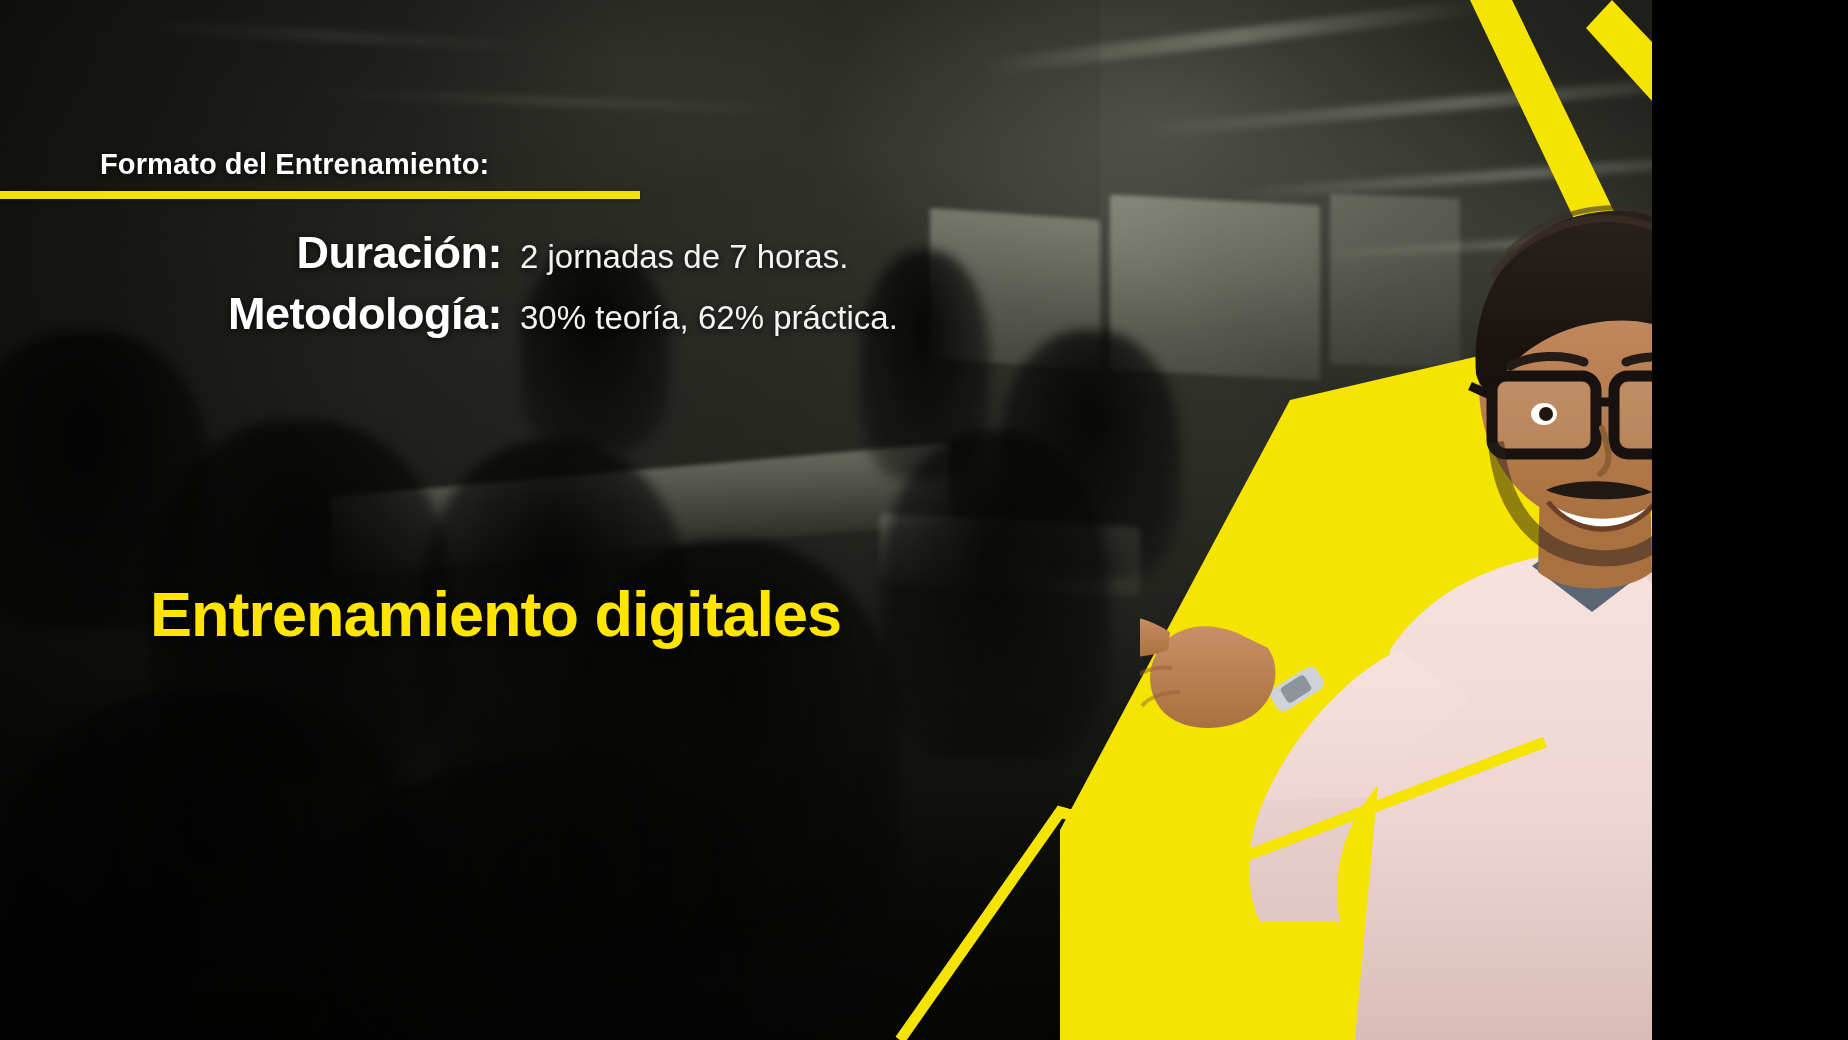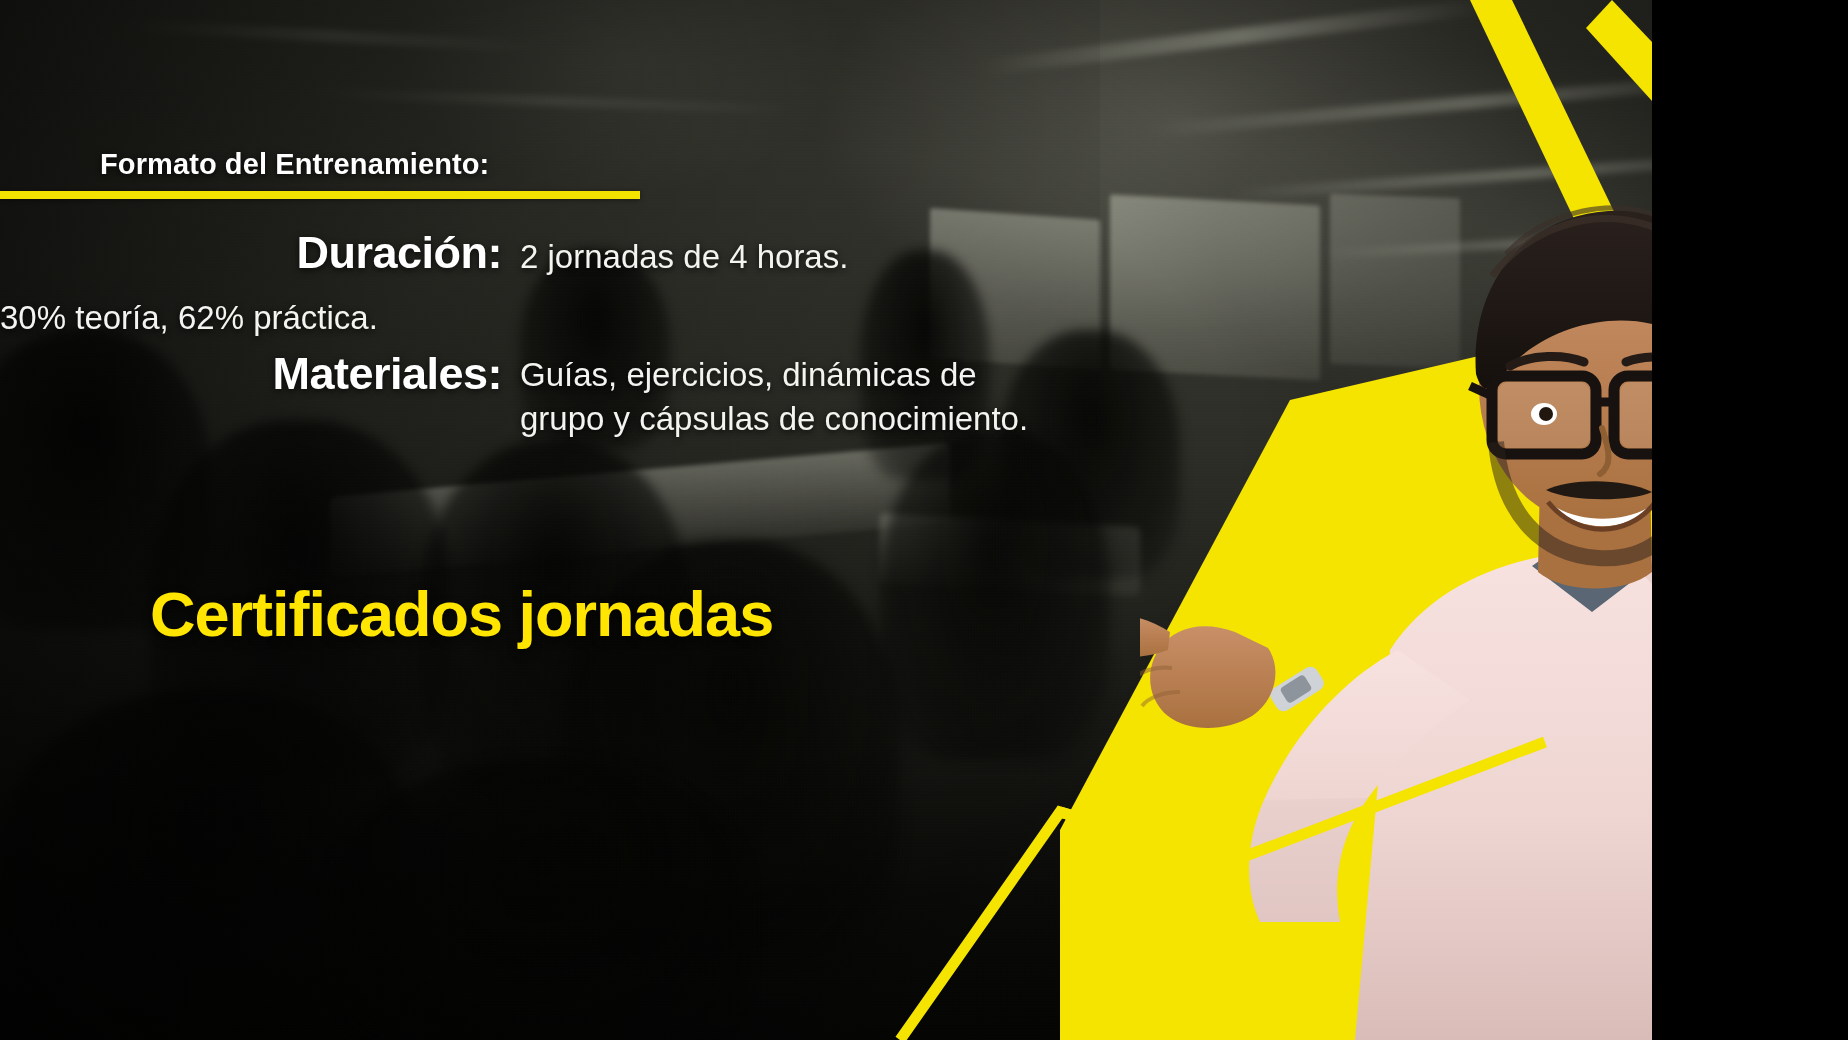--- a/index.html
+++ b/index.html
@@ -204,31 +204,28 @@
 
   <div class="content">
 
     <div class="eyebrow">Formato del Entrenamiento:</div>
     <div class="eyebrow-rule"></div>
 
     <div class="rows">
 
       <div class="row">
         <div class="lbl">Duración:</div>
-        <div class="val">2 jornadas de 4 horas.</div>
+        <div class="val">2 jornadas de 7 horas.</div>
       </div>
 
       <div class="row">
+        <div class="lbl">Metodología:</div>
         <div class="val">30% teoría, 62% práctica.</div>
       </div>
 
-      <div class="row materials">
-        <div class="lbl">Materiales:</div>
-        <div class="val">Guías, ejercicios, dinámicas de grupo y cápsulas de conocimiento.</div>
-      </div>
 
     </div>
 
-    <div class="headline">Certificados jornadas</div>
+    <div class="headline">Entrenamiento digitales</div>
 
   </div>
 
 </div>
 
 </body></html>

